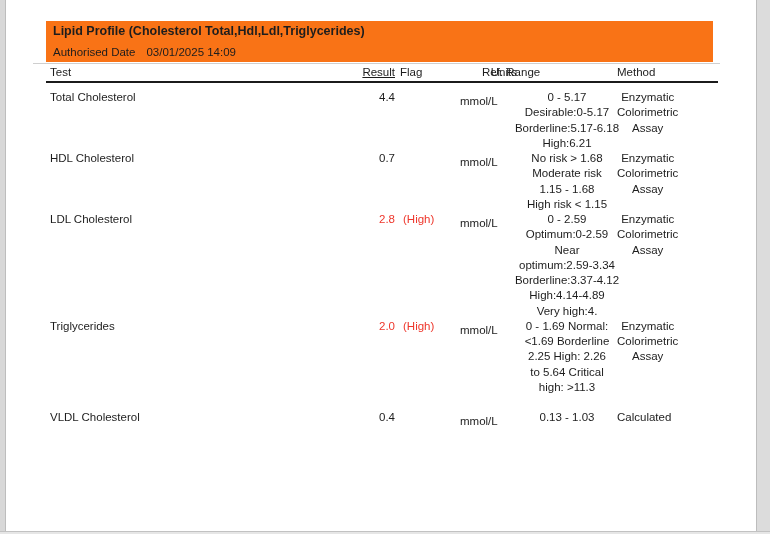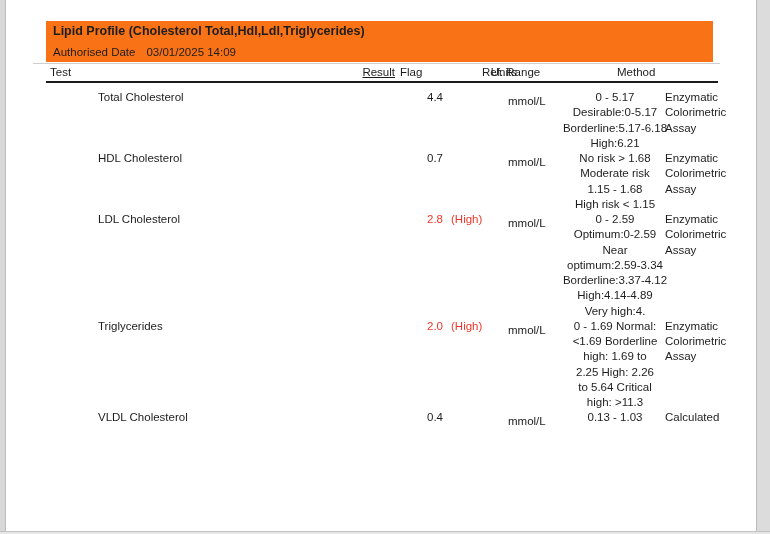--- a/index.html
+++ b/index.html
@@ -31,29 +31,29 @@
   .h-test   { position:absolute; left:50px; }
   .h-result { position:absolute; left:340px; width:55px; text-align:right;text-decoration:underline; }
   .h-flag   { position:absolute; left:400px; }
   .h-units  { position:absolute; left:460px; width:57px; text-align:right; }
   .h-ref    { position:absolute; left:482px; width:170px; text-align:left; white-space:nowrap; }
   .h-method { position:absolute; left:617px; }
 
   .header-rule { position:absolute; left:46px; top:81px; width:672px; height:2px; background:#1b1b1b; }
 
   
-  .rows { position:absolute; left:0; top:90px; width:770px; font-size:11.5px; line-height:15.25px;padding-left:48px; }
+  .rows { position:absolute; left:0; top:90px; width:770px; font-size:11.5px; line-height:15.25px; }
   .row { position:relative; width:770px; }
   .c-test   { position:absolute; left:50px;  top:0; white-space:nowrap; }
   .c-result { position:absolute; left:340px; top:0; width:55px; text-align:right; }
   .c-flag   { position:absolute; left:403px; top:0; white-space:nowrap; }
   .c-units  { position:absolute; left:460px; top:4px; width:57px; text-align:left; }
   .c-ref    { position:absolute; left:482px; top:0; width:170px; text-align:center; }
   .c-ref div { white-space:nowrap; }
-  .c-method { position:absolute; left:617px; top:0; white-space:nowrap; }
+  .c-method { position:absolute; left:617px; top:0; white-space:nowrap;text-align:center; }
 </style>
 </head>
 <body>
 
 <div class="page">
   <div class="edge-left"></div>
   <div class="edge-right"></div>
   <div class="edge-bottom"></div>
 
   <div class="title-block">
@@ -131,21 +131,20 @@
         </div>
   </div>
       <div class="row" style="height: 91.5px;">
     <span class="c-test">Triglycerides</span>
     <span class="c-result" style="color: rgb(238, 55, 44);">2.0</span>
     <span class="c-flag" style="color: rgb(238, 55, 44);">(High)</span>
     <span class="c-units">mmol/L</span>
     <div class="c-ref">
           <div>0 - 1.69 Normal:</div>
           <div>&lt;1.69 Borderline</div>
-          <div>high: 1.69 to</div>
           <div>2.25 High: 2.26</div>
           <div>to 5.64 Critical</div>
           <div>high: &gt;11.3</div>
         </div>
     <div class="c-method">
           <div>Enzymatic</div>
           <div>Colorimetric</div>
           <div>Assay</div>
         </div>
   </div>

